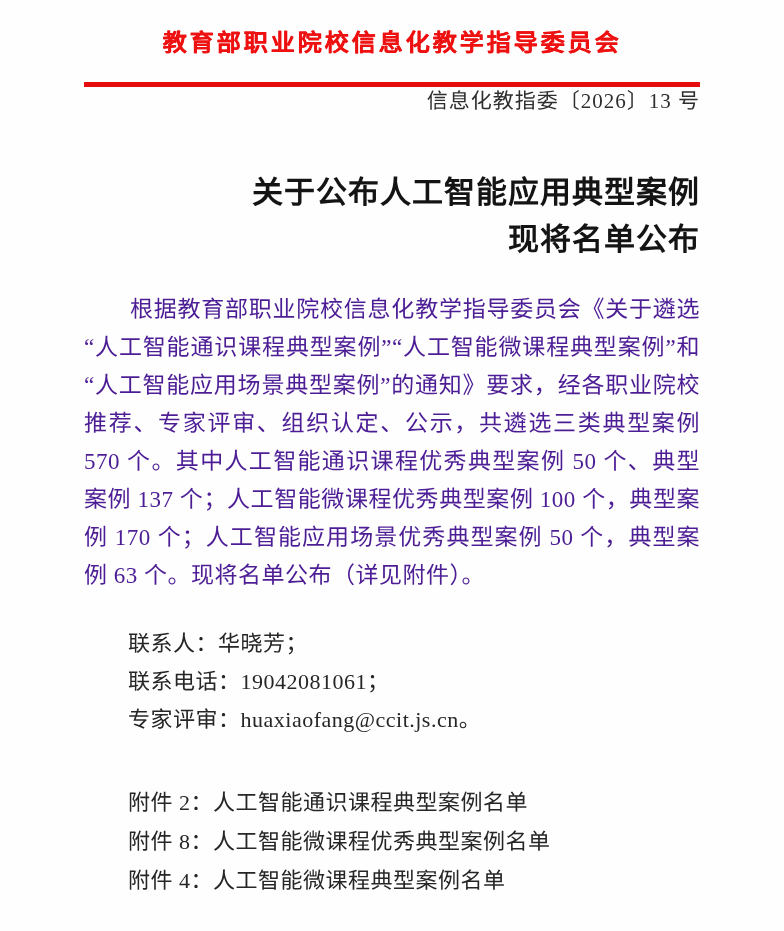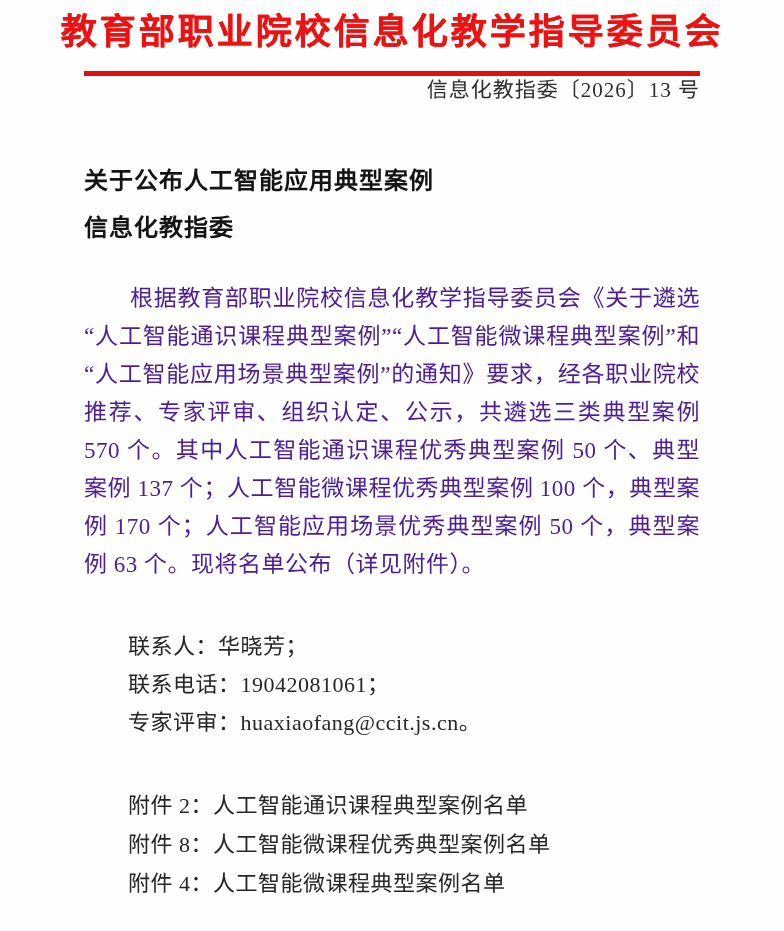--- a/index.html
+++ b/index.html
@@ -17,22 +17,22 @@
     overflow: hidden;
     font-family: "Liberation Serif", "DejaVu Serif", serif;
     color: #262626;
     box-sizing: border-box;
   }
   .content {
     padding: 0 84px;
   }
   
   .org-title {
-    padding-top: 13px;
-    font-size: 36px;
+    padding-top: 24px;
+    font-size: 24px;
     line-height: 38px;
     font-weight: bold;
     text-align: center;
     letter-spacing: 3px;
     color: #ee1111;
     text-shadow: 0.4px 0 0 #ee1111; 
     white-space: nowrap;
   }
   
   .red-rule {
@@ -45,40 +45,40 @@
   .doc-number {
     font-size: 21px;
     line-height: 28px;
     text-align: right;
     color: #2e2e2e;
     letter-spacing: 1px;
   }
   
   .doc-title {
     margin-top: 54px;
-    font-size: 24px;
+    font-size: 31px;
     line-height: 47px;
     font-weight: bold;
-    text-align: left;
+    text-align: right;
     color: #141414;
     letter-spacing: 1px;
   }
   
   .body-paragraph {
     margin-top: 28px;
     font-size: 23px;
     line-height: 38px;
     text-align: justify;
     text-indent: 2em;
     color: #4c1d95;
     letter-spacing: 0.5px;
   }
   
   .contact-block {
-    margin-top: 44px;
+    margin-top: 30px;
     font-size: 22px;
     line-height: 38px;
     color: #262626;
   }
   .contact-line {
     padding-left: 2em;
     letter-spacing: 0.5px;
   }
   
   .attachments-block {
@@ -100,21 +100,21 @@
   <div class="org-title">教育部职业院校信息化教学指导委员会</div>
 
   <div class="red-rule"></div>
 
   <div class="content">
 
     <div class="doc-number">信息化教指委〔2026〕13 号</div>
 
     <div class="doc-title">
       <div>关于公布人工智能应用典型案例</div>
-      <div>信息化教指委</div>
+      <div>现将名单公布</div>
     </div>
 
     <p class="body-paragraph">根据教育部职业院校信息化教学指导委员会《关于遴选“人工智能通识课程典型案例”“人工智能微课程典型案例”和“人工智能应用场景典型案例”的通知》要求，经各职业院校推荐、专家评审、组织认定、公示，共遴选三类典型案例 570 个。其中人工智能通识课程优秀典型案例 50 个、典型案例 137 个；人工智能微课程优秀典型案例 100 个，典型案例 170 个；人工智能应用场景优秀典型案例 50 个，典型案例 63 个。现将名单公布（详见附件）。</p>
 
     <div class="contact-block">
       <div class="contact-line">联系人：华晓芳；</div>
       <div class="contact-line">联系电话：19042081061；</div>
       <div class="contact-line">专家评审：huaxiaofang@ccit.js.cn。</div>
     </div>
 

